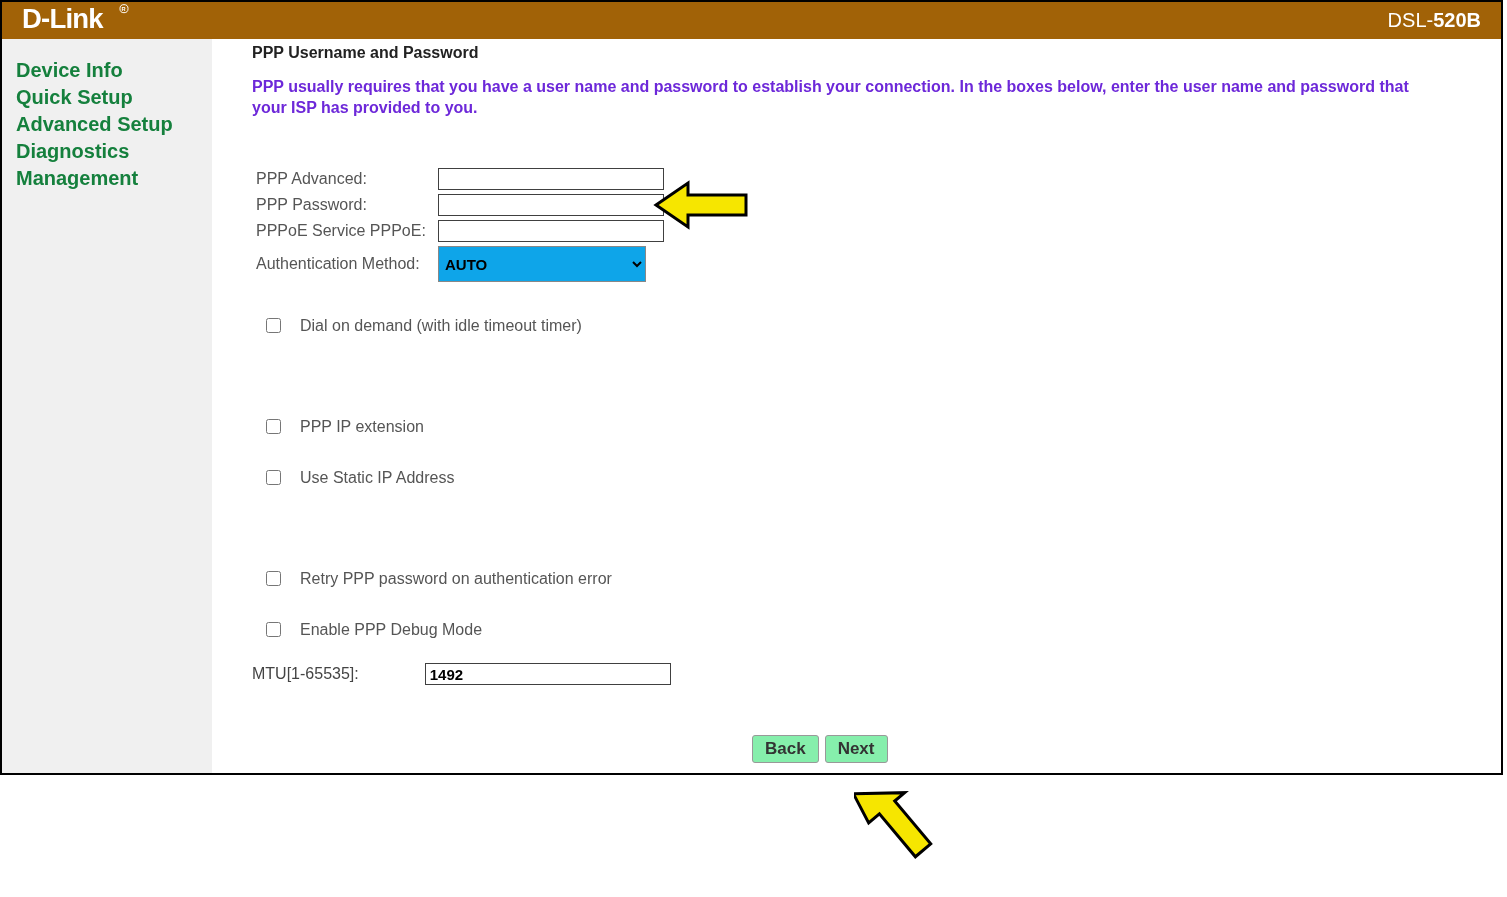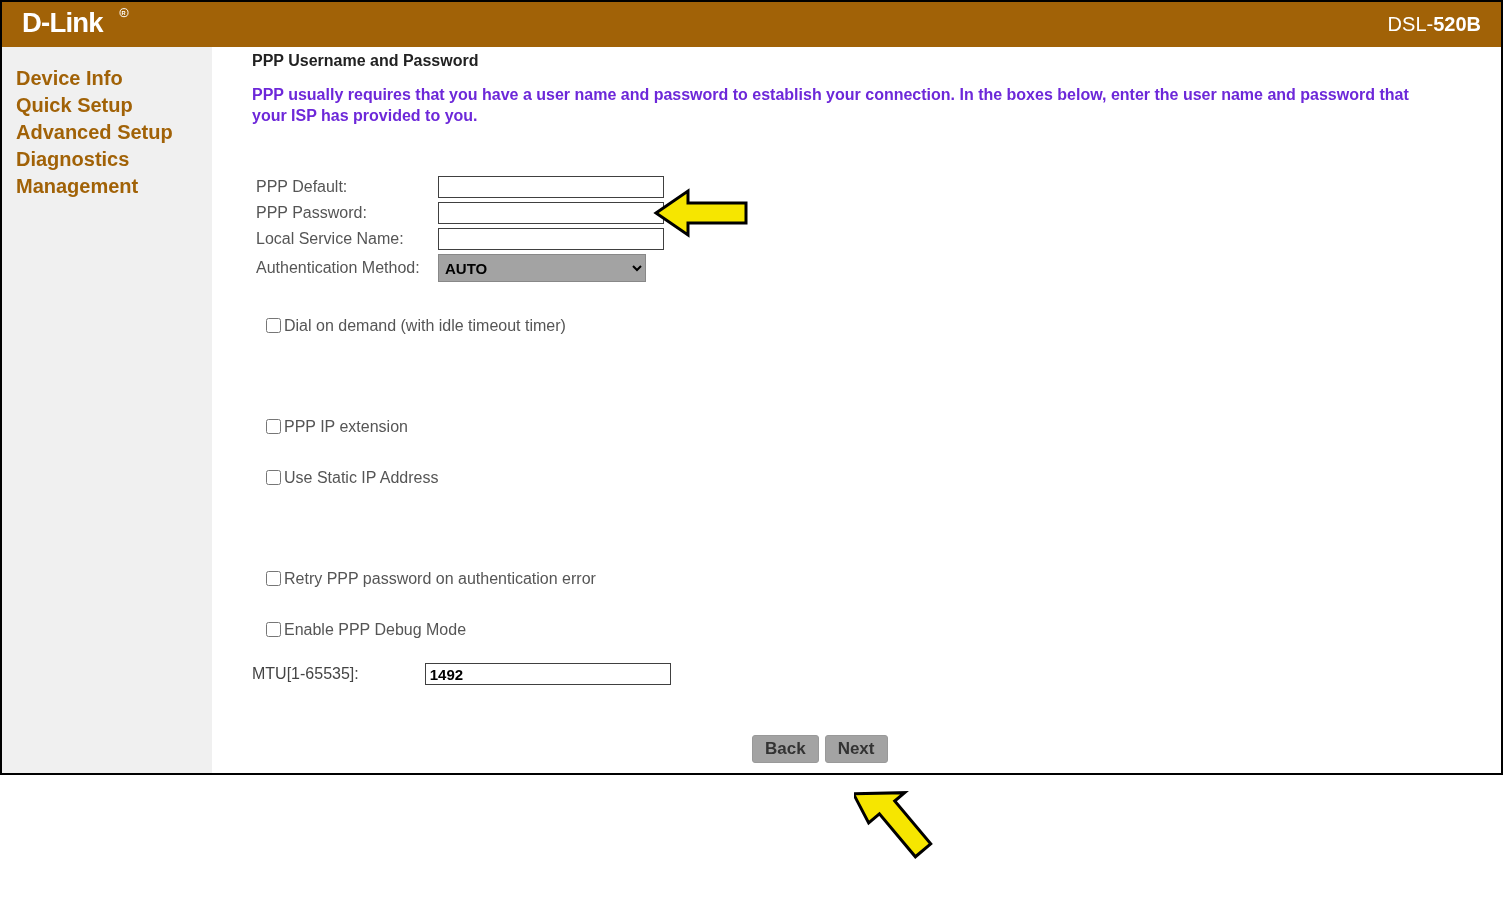--- a/index.html
+++ b/index.html
@@ -4,35 +4,35 @@
 <style>
   html,body{margin:0;padding:0;font-family:Verdana,Arial,sans-serif;background:#fff}
   .page{border:2px solid #000;width:1503px;height:775px;box-sizing:border-box;display:flex;flex-direction:column}
   .topbar{background:#a16207;color:#fff;height:54px;display:flex;align-items:center;justify-content:space-between;padding:0 20px}
   .brand{font-family:Arial,sans-serif;font-weight:900;font-size:34px;letter-spacing:-1px;display:flex;align-items:center}
   .brand svg{height:34px}
   .model{font-size:20px;font-weight:400}
   .model b{font-weight:700}
   .body{flex:1;display:flex}
   .sidebar{width:210px;background:#f0f0f0;padding:18px 10px 10px 14px;box-sizing:border-box}
-  .sidebar-item{font-size:20px;font-weight:700;color:#a16207;padding:2px 0;cursor:pointer}
+  .sidebar-item{font-size:20px;font-weight:700;color:#15803d;padding:2px 0;cursor:pointer}
   .main{flex:1;padding:5px 20px 10px 40px;position:relative;color:#444;font-size:16px}
   .heading{font-weight:700;color:#222;margin-bottom:14px}
   .intro{font-weight:700;color:#6d28d9;max-width:1160px;line-height:1.35;margin-bottom:46px}
   table.form td{padding:1px 2px;vertical-align:middle;color:#555;font-size:16px}
   table.form td.label{min-width:176px;white-space:nowrap}
   input.text{width:226px;height:22px;border:1px solid #404040;box-sizing:border-box;padding:0 4px;font-size:15px}
-  select.sel{width:208px;height:28px;border:1px solid #888;background:#a3a3a3;font-size:15px;font-weight:700;padding:0 2px}
-  .checkline{margin:30px 0 0 10px;display:flex;align-items:center;font-size:16px;color:#555}
+  select.sel{width:208px;height:36px;border:1px solid #888;background:#0ea5e9;font-size:15px;font-weight:700;padding:0 2px}
+  .checkline{margin:30px 0 0 10px;display:flex;align-items:center;gap:16px;font-size:16px;color:#555}
   .checkline.tight{}
   .checkline input[type=checkbox]{width:15px;height:15px}
   .mturow{margin:23px 0 0 0;display:flex;align-items:center;gap:66px}
   .mturow input.text{width:246px;font-weight:700}
   .btnrow{margin-top:50px;margin-left:500px;display:flex;gap:6px}
-  button.nav{font-size:17px;font-weight:700;padding:3px 12px;background:#a3a3a3;border:1px solid #999;border-radius:3px;cursor:pointer;color:#333}
+  button.nav{font-size:17px;font-weight:700;padding:3px 12px;background:#86efac;border:1px solid #999;border-radius:3px;cursor:pointer;color:#333}
   .arrow{position:absolute}
 </style>
 </head>
 <body>
 
 <div class="page">
   <div class="topbar">
     <div class="brand">
        <svg viewBox="0 0 210 40" width="170">
          <text x="0" y="30" font-family="Arial" font-weight="900" font-size="34" fill="#fff" letter-spacing="-1">D-Link</text>
@@ -54,29 +54,29 @@
       <div class="sidebar-item">Management</div>
     </div>
 
     <div class="main">
       <div class="heading">PPP Username and Password</div>
       <div class="intro">PPP usually requires that you have a user name and password to establish your connection. In the boxes below, enter the user name and password that your ISP has provided to you.</div>
 
       <table class="form">
         <tbody>
             <tr>
-          <td class="label">PPP Default:</td>
+          <td class="label">PPP Advanced:</td>
           <td><input class="text" type="text" value="" style=""></td>
         </tr>
         <tr>
           <td class="label">PPP Password:</td>
           <td><input class="text" type="password" value="" style=""></td>
         </tr>
         <tr>
-          <td class="label">Local Service Name:</td>
+          <td class="label">PPPoE Service PPPoE:</td>
           <td><input class="text" type="text" value="" style=""></td>
         </tr>
         <tr>
           <td class="label">Authentication Method:</td>
           <td>
             <select class="sel">
               <option selected="">AUTO</option>
             </select>
           </td>
         </tr>

